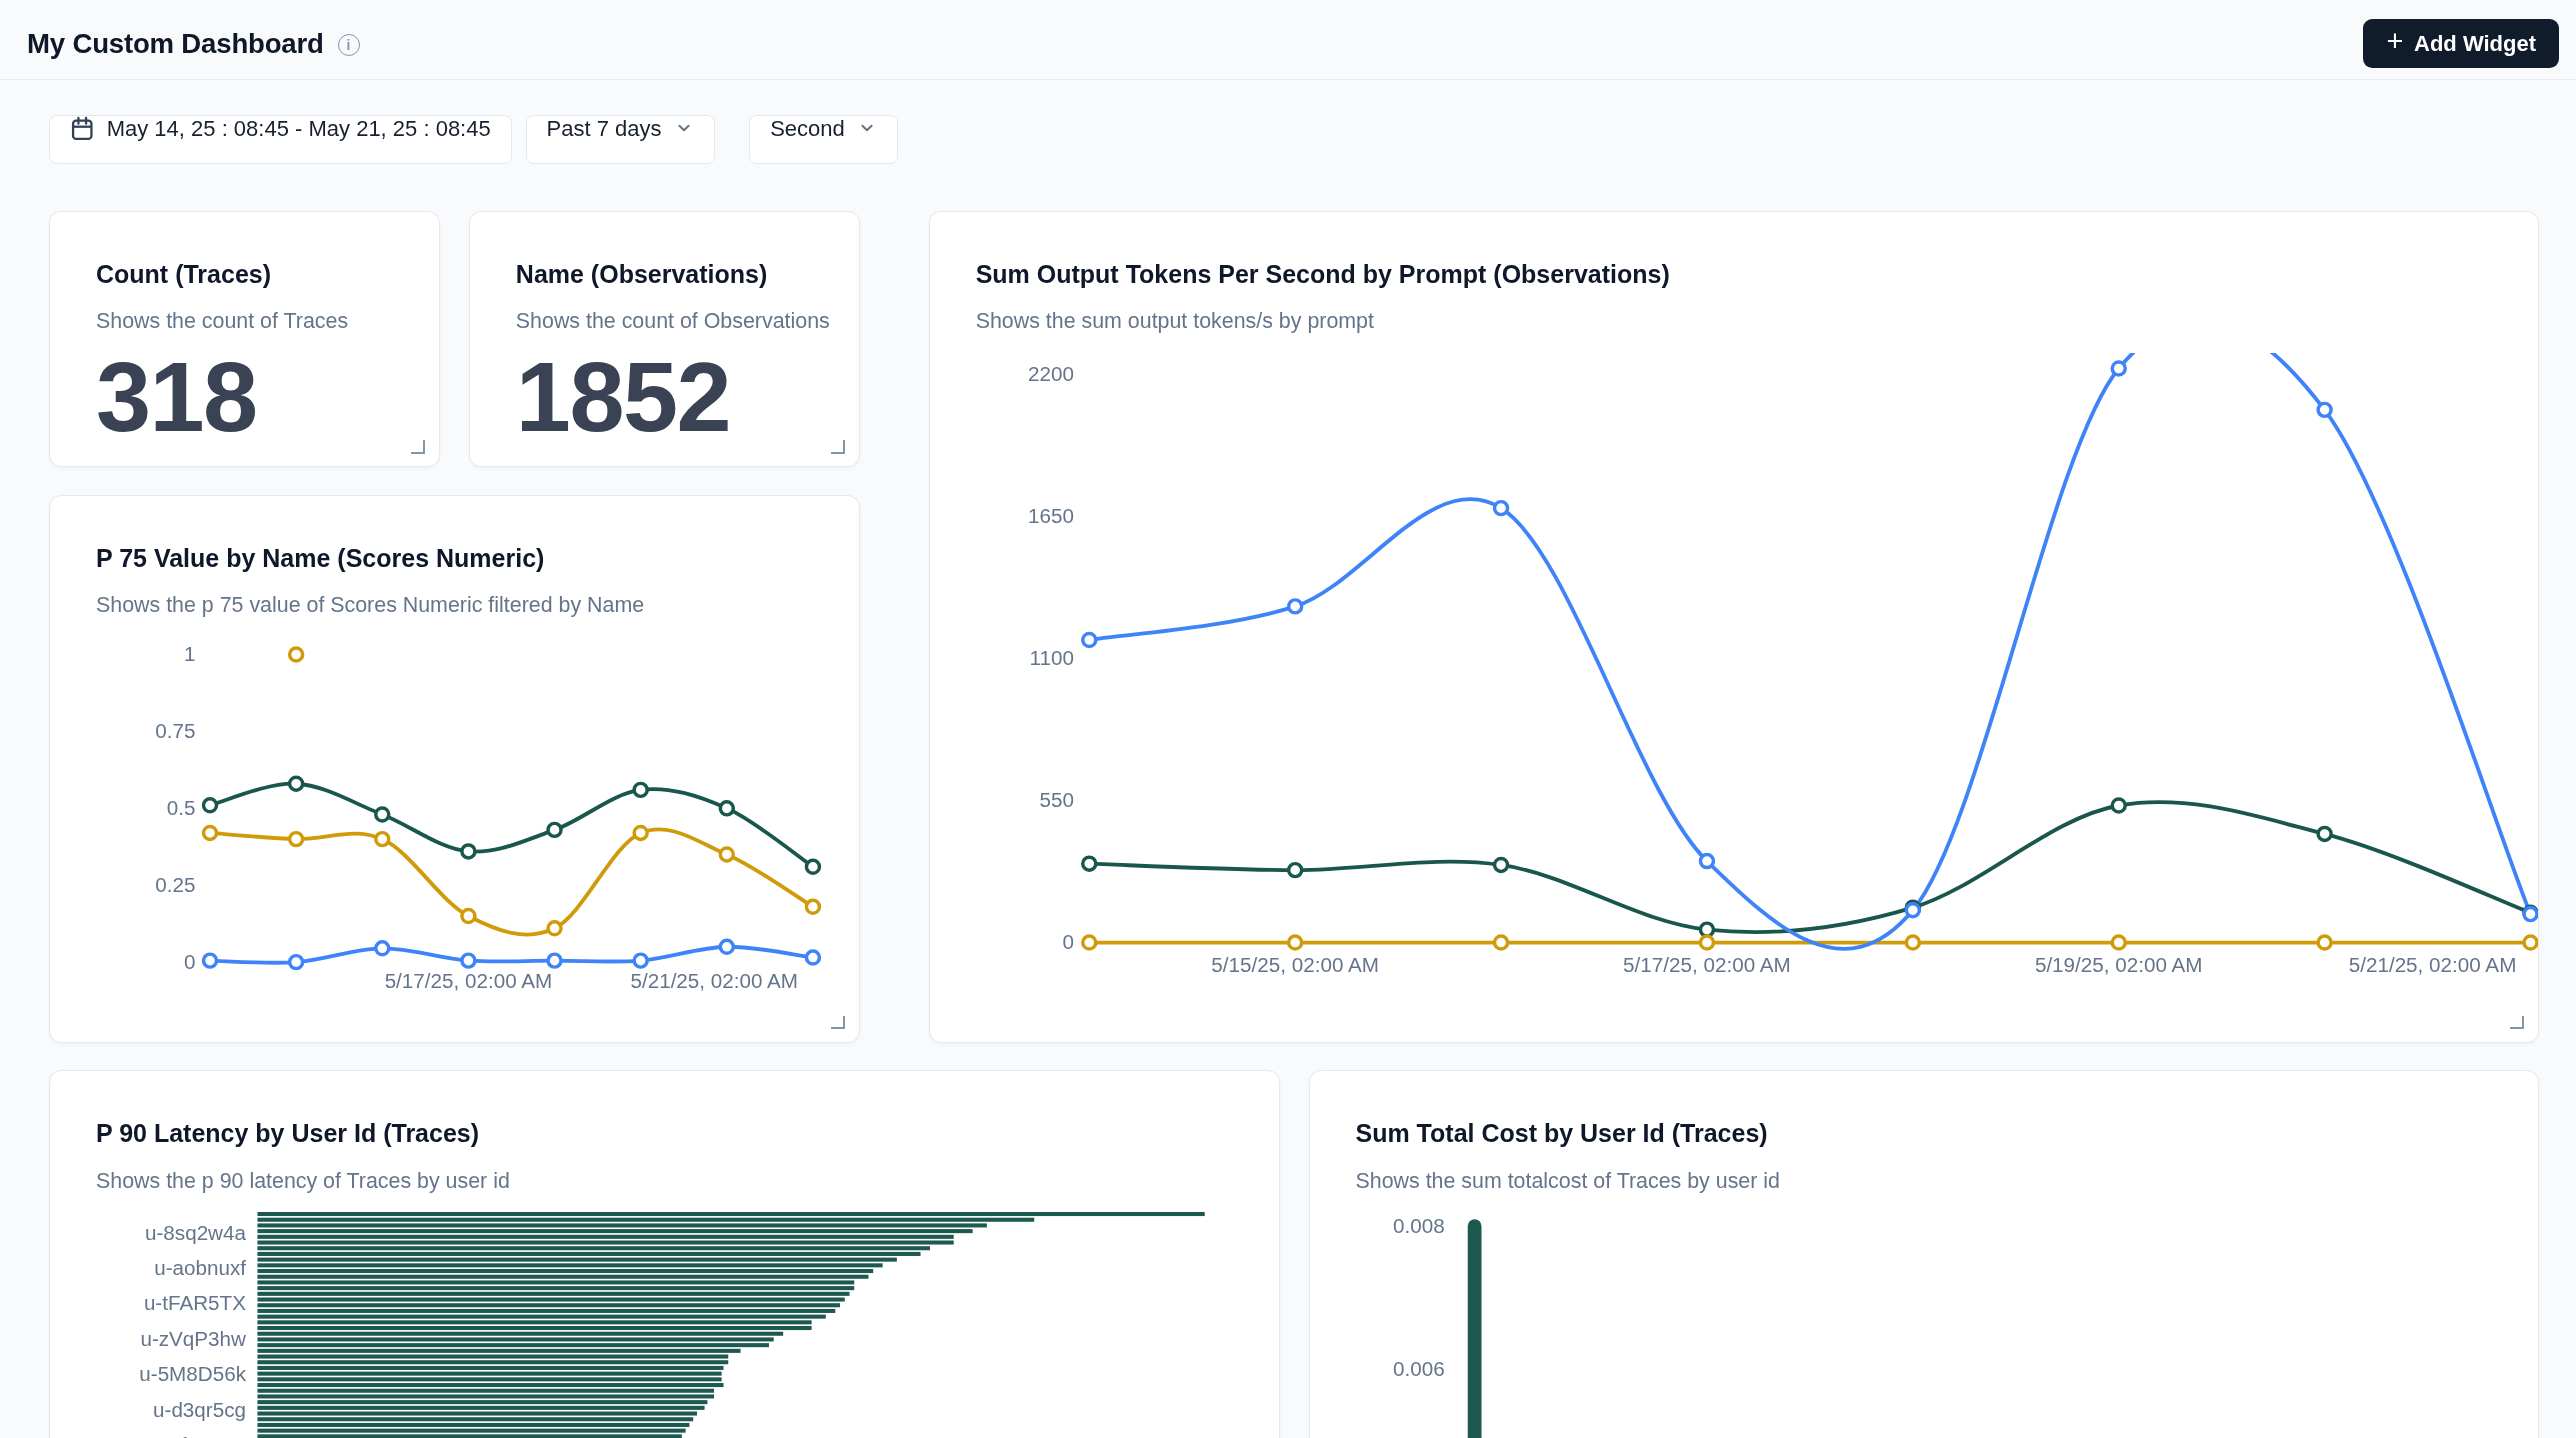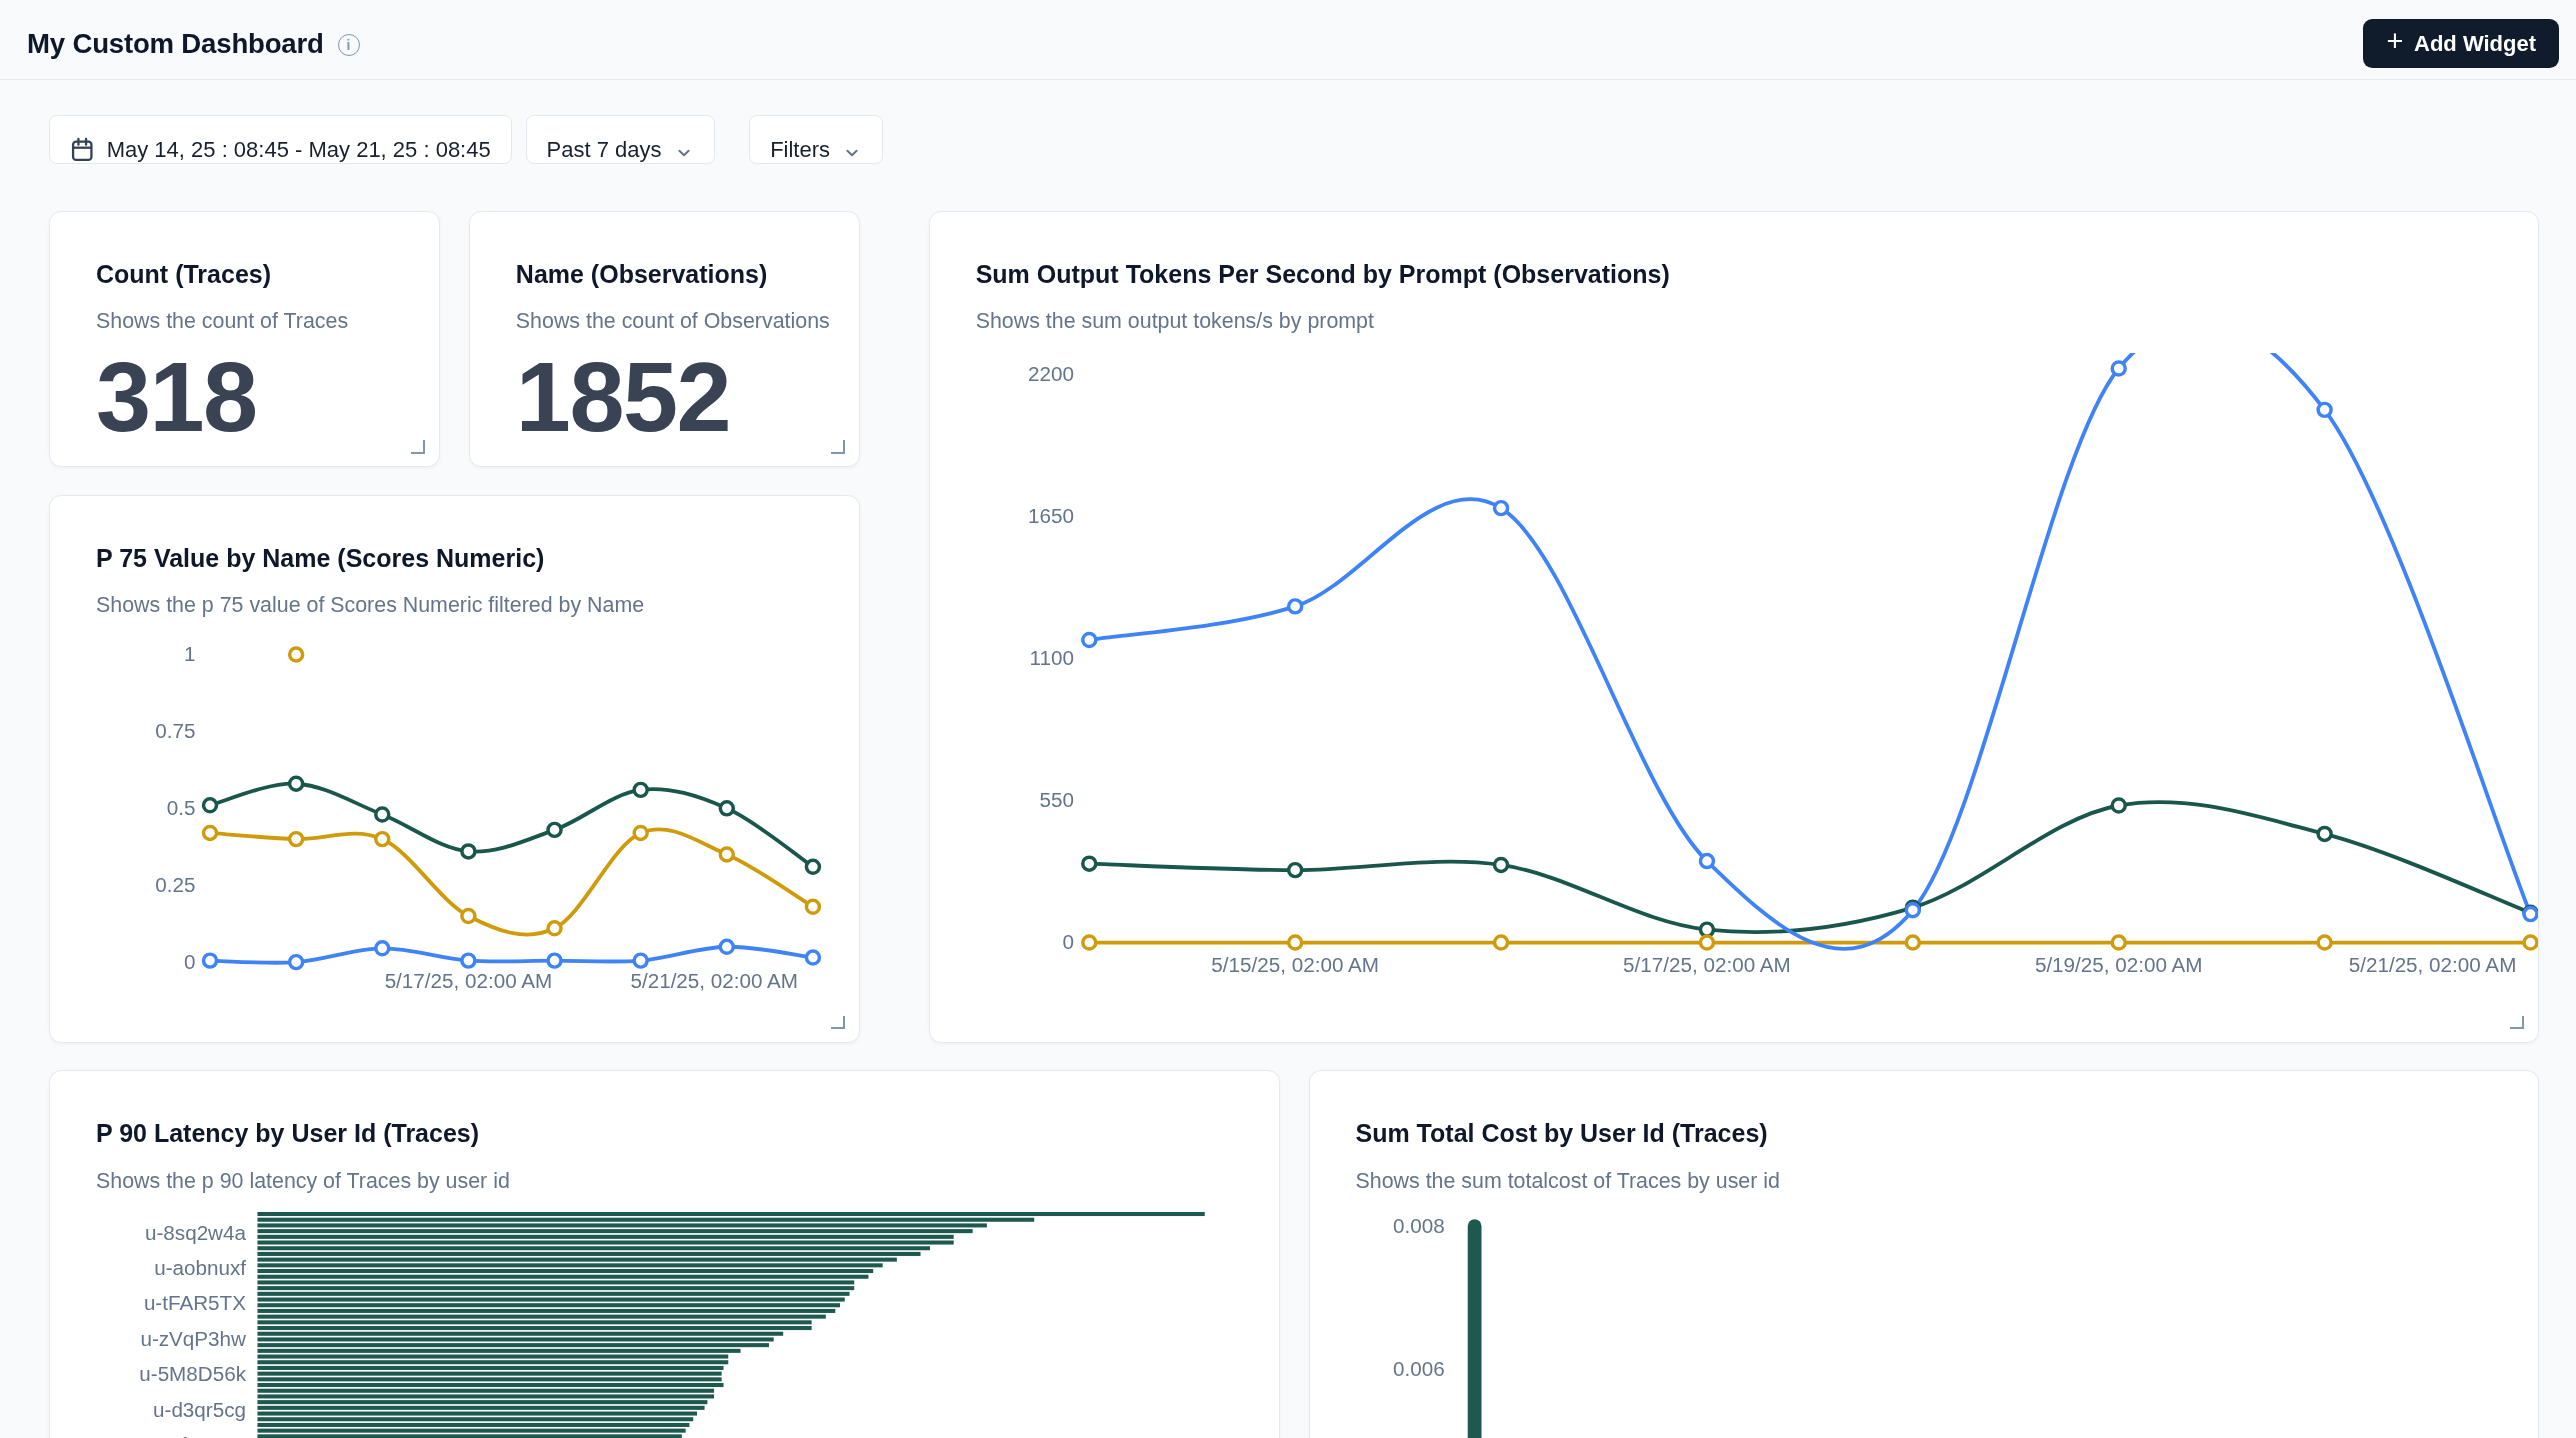--- a/index.html
+++ b/index.html
@@ -23,21 +23,21 @@
   .add-widget-btn {
     display:inline-flex; align-items:center; gap:10.7px; height:49px; padding:0 23px;
     background:#101b2c; color:#ffffff; border:none; border-radius:9.2px;
     font-family:inherit; font-size:22px; font-weight:600; cursor:pointer;
   }
   .plus-icon { font-size:29px; font-weight:400; line-height:1; margin-top:-3.1px; }
   
   .main { padding:0 37px 0 49px; }
   .filter-row { display:flex; align-items:center; margin-top:35px; gap:13.8px; }
   .fbtn {
-    display:inline-flex; align-items:flex-end; gap:12.2px; height:49px; padding:0 20px;
+    display:inline-flex; align-items:flex-start; gap:12.2px; height:49px; padding:0 20px;
     background:#ffffff; border:1.5px solid #e2e8f0; border-radius:7.7px;
     font-family:inherit; font-size:22px; font-weight:500; color:#18202e; cursor:pointer;
   }
   .fbtn svg { display:block; }
   .fbtn--filters { margin-left:20.7px; }
   .chev { margin-top:2.3px; }
   
   .grid {
     margin-top:47px; display:grid;
     grid-template-columns:repeat(6,1fr);
@@ -100,21 +100,21 @@
     </button>
     <button class="fbtn">
       <span>Past 7 days</span>
       <span class="chev">
         <svg width="20" height="20" viewBox="0 0 26 26" fill="none">
           <path d="M7 10 L13 16 L19 10" stroke="#64748b" stroke-width="2.6" stroke-linecap="round" stroke-linejoin="round"></path>
         </svg>
       </span>
     </button>
     <button class="fbtn fbtn--filters">
-      <span>Filters</span>
+      <span>Second</span>
       <span class="chev">
         <svg width="20" height="20" viewBox="0 0 26 26" fill="none">
           <path d="M7 10 L13 16 L19 10" stroke="#64748b" stroke-width="2.6" stroke-linecap="round" stroke-linejoin="round"></path>
         </svg>
       </span>
     </button>
   </div>
 
   <div class="grid">
 

